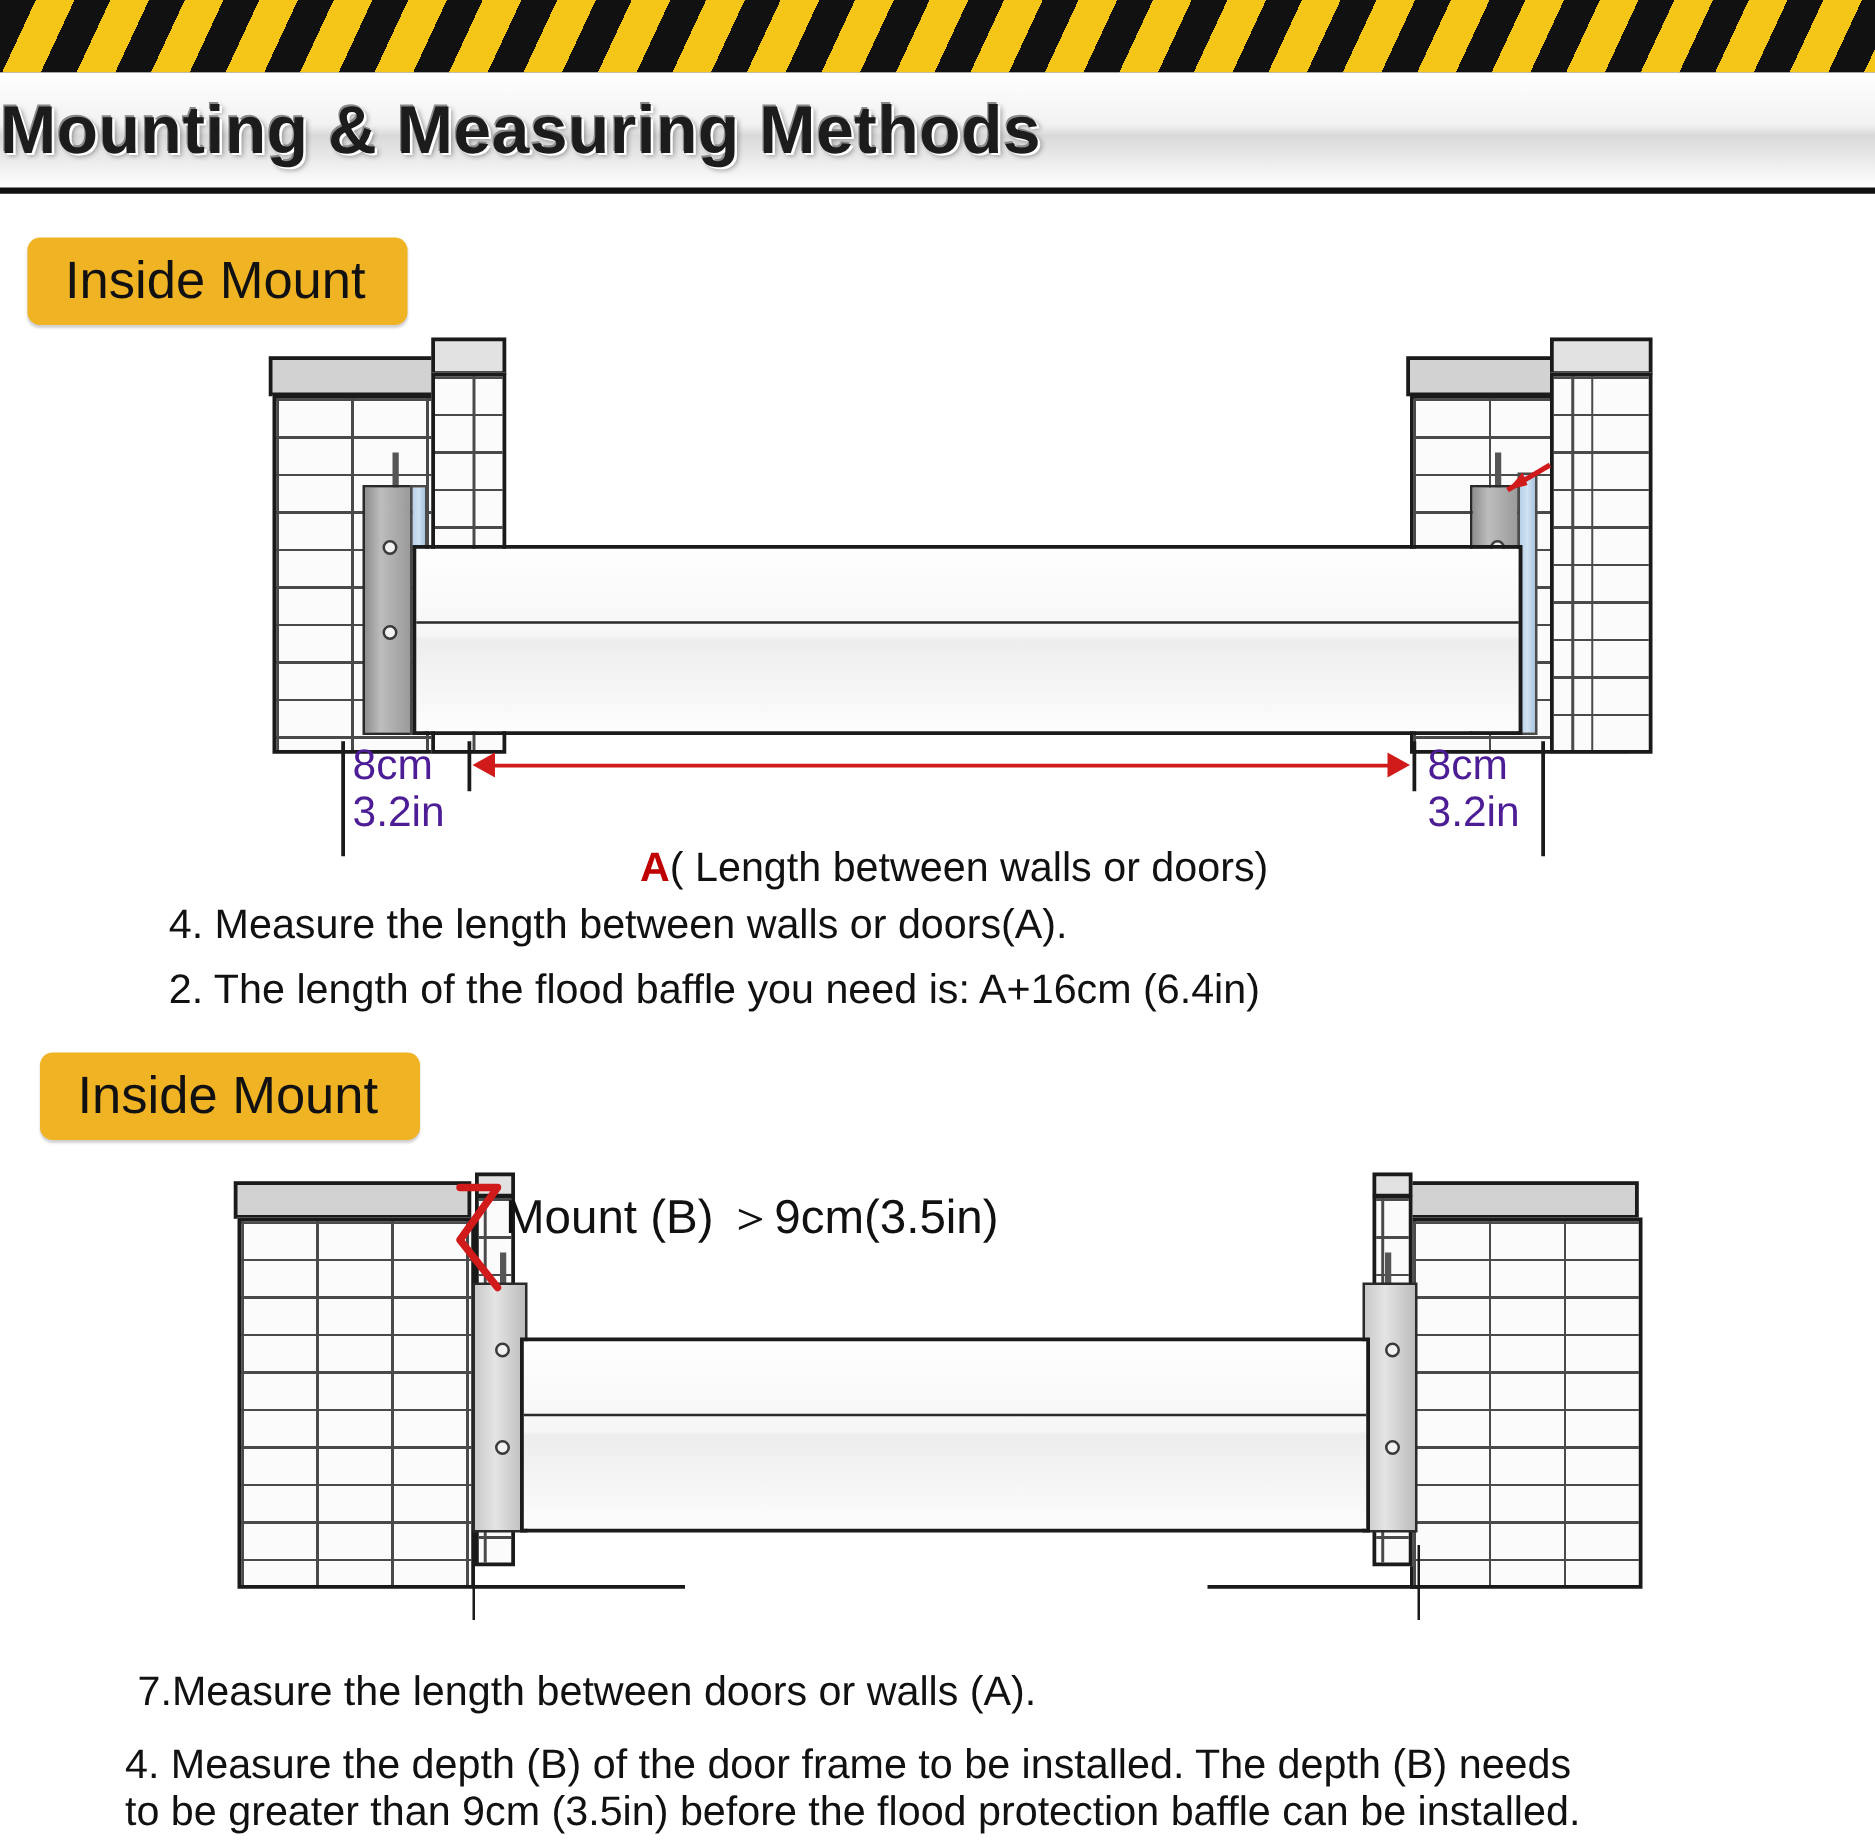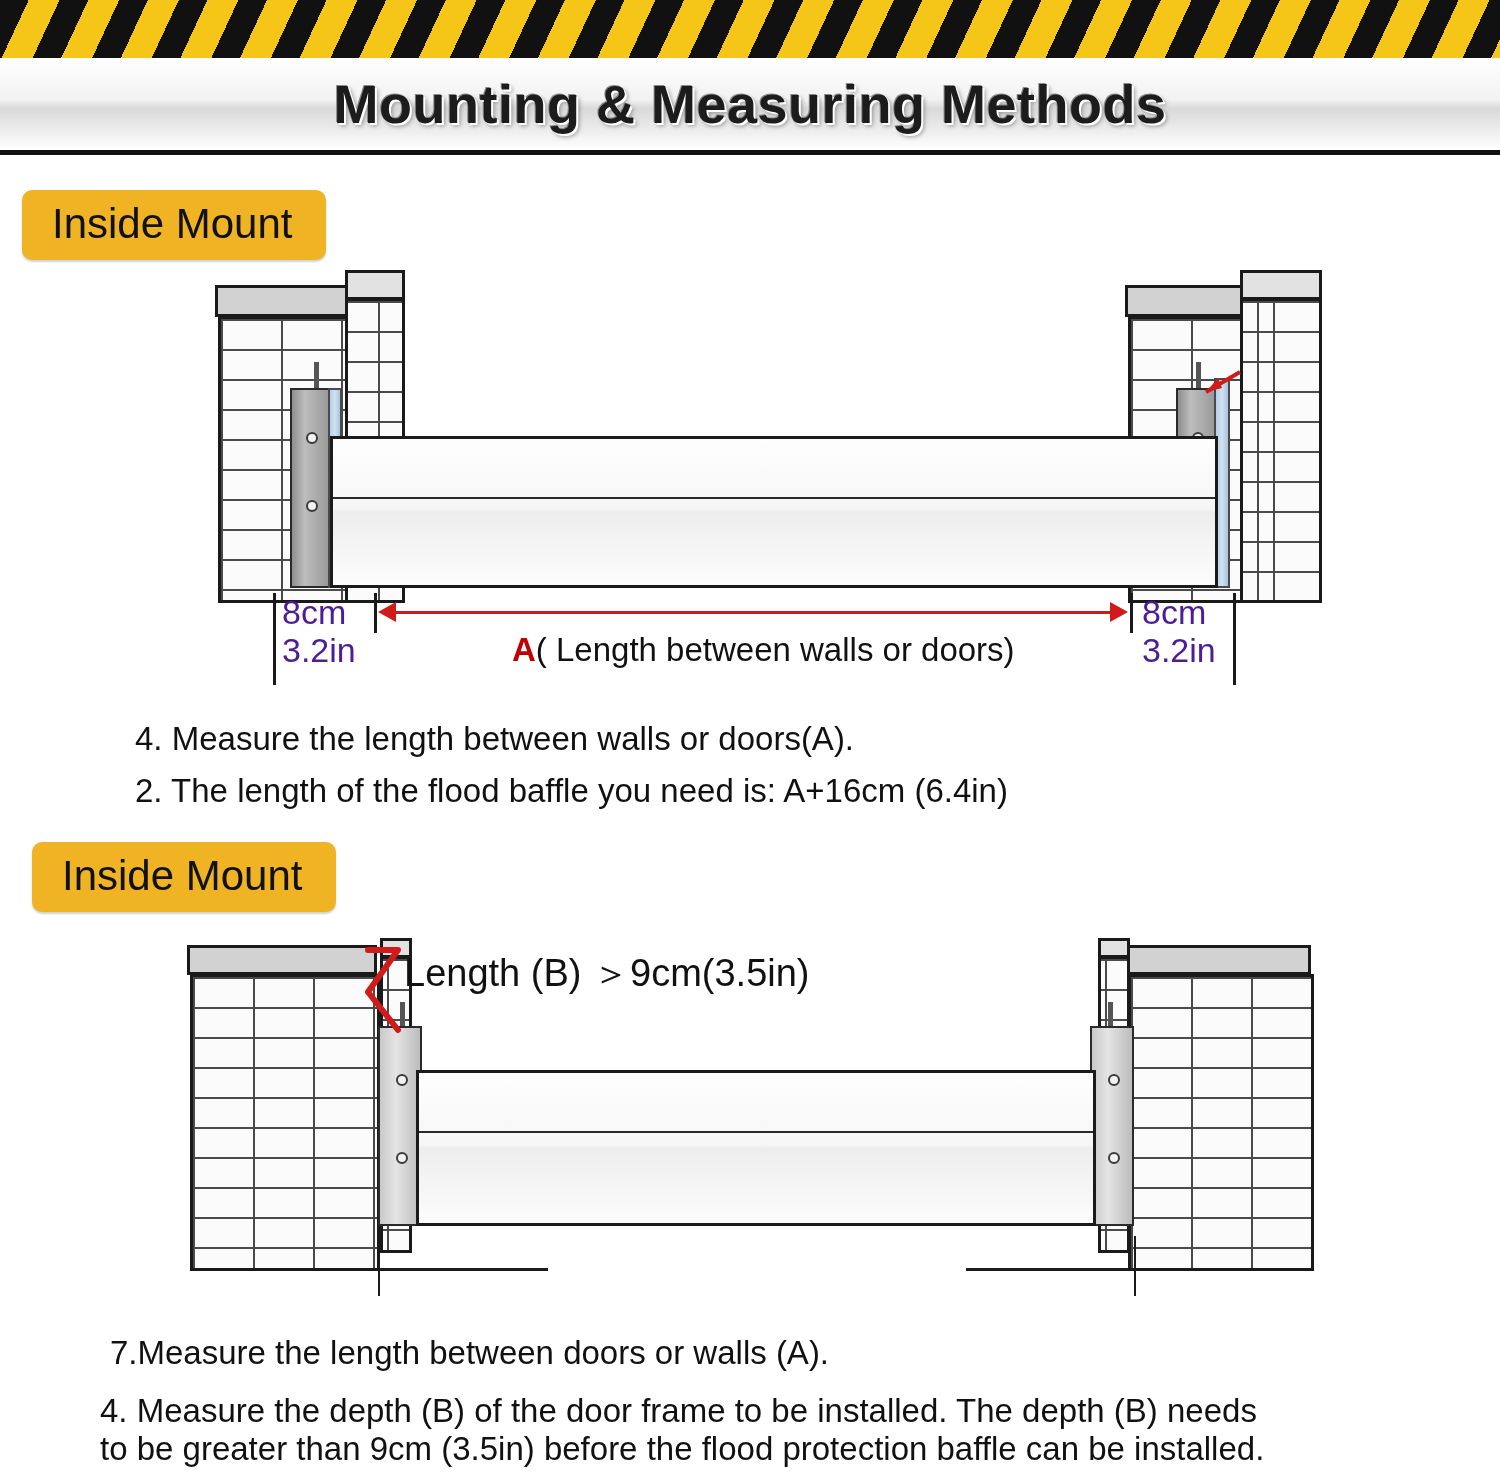--- a/index.html
+++ b/index.html
@@ -32,21 +32,21 @@
   }
   .title-band {
     position: absolute;
     left: 0; top: 58px;
     width: 1500px;
     height: 92px;
     background: linear-gradient(to bottom, #ffffff 0%, #f2f2f2 45%, #d9d9d9 55%, #ffffff 100%);
     border-bottom: 5px solid #111;
     display: flex;
     align-items: center;
-    justify-content: center;
+    justify-content: flex-start;
   }
   .title-band .title {
     font-size: 54px;
     font-weight: bold;
     letter-spacing: 0.5px;
     color: #1c1c1c;
     text-shadow:
        2px 2px 0 #ffffff,
       -1px -1px 0 #8a8a8a,
        3px 3px 4px rgba(0,0,0,0.35);
@@ -186,20 +186,21 @@
     color: #4c1d95;
     line-height: 1.12;
     white-space: nowrap;
   }
 
   .caption {
     position: absolute;
     font-size: 33px;
     color: #111;
     white-space: nowrap;
+    margin-top: 44px;
   }
   .caption .red { color: #c00000; }
 
   .note {
     position: absolute;
     font-size: 33px;
     color: #111;
     line-height: 1.25;
   }
 
@@ -334,21 +335,21 @@
 
   <div class="baffle" style="left:416px; top:140px; width:680px; height:156px;">
     <div class="seam" style="top:58px;"></div>
   </div>
 
   <svg class="depth-bracket" style="left:358px; top:14px; width:52px; height:92px;">
     <path d="M10 6 L40 6 L10 48 L40 86" stroke="#d11a1a" stroke-width="6" fill="none" stroke-linecap="round" stroke-linejoin="round"></path>
   </svg>
 </div>
 
-<div class="depth-text" style="left:404px; top:948px;">Length (B) ＞9cm(3.5in)</div>
+<div class="depth-text" style="left:404px; top:948px;">Mount (B) ＞9cm(3.5in)</div>
 
 <div class="diagram" id="inside-dims" style="left:0; top:1228px; width:1500px; height:80px;">
   <div class="tick-black-thin" style="left:378px; top:8px; height:60px;"></div>
   <div class="tick-black-thin" style="left:1134px; top:8px; height:60px;"></div>
   <div class="blackline" style="left:378px; top:40px; width:170px;"></div>
   <div class="blackline" style="left:966px; top:40px; width:170px;"></div>
 </div>
 
 <div class="note" style="left:110px; top:1332px;">7.Measure the length between doors or walls (A).</div>
 <div class="note" style="left:100px; top:1390px;">

